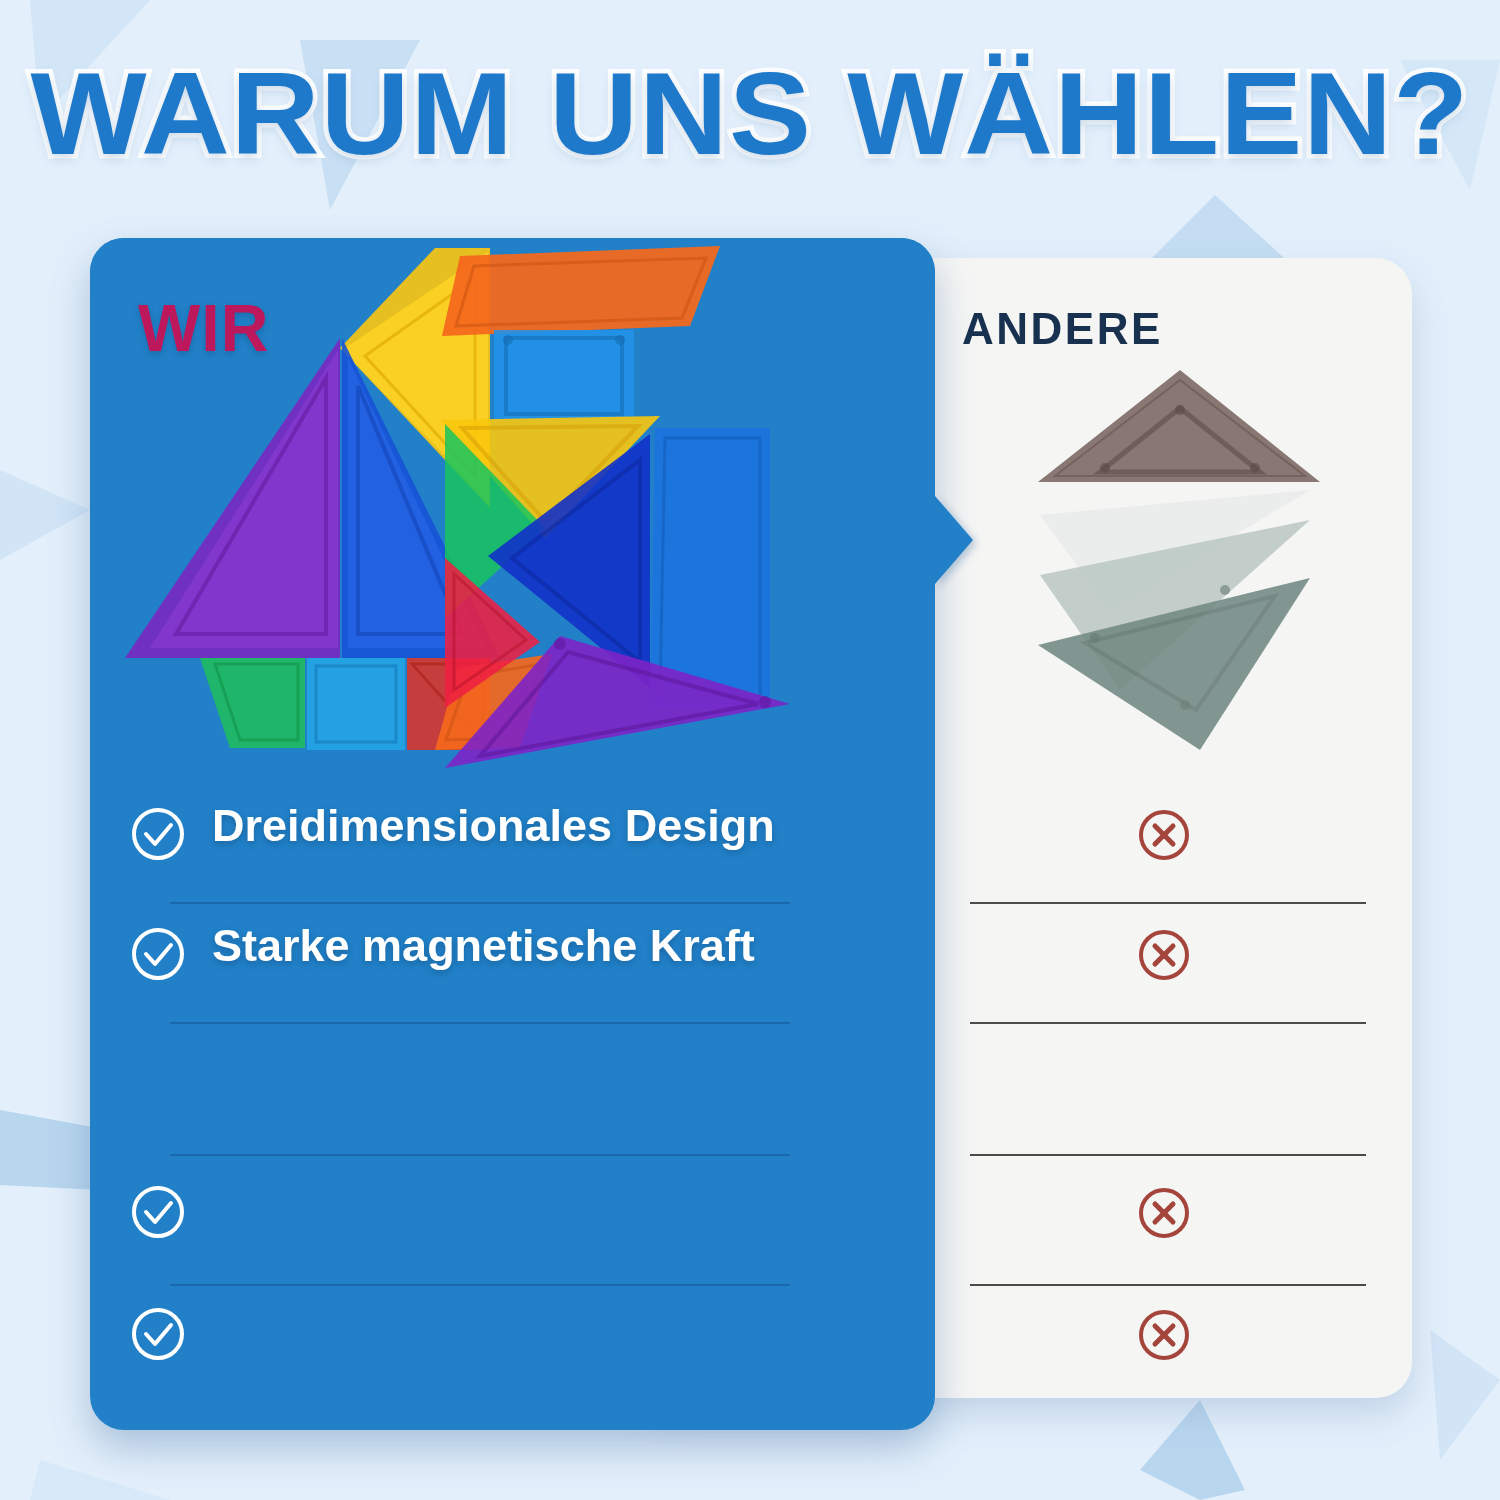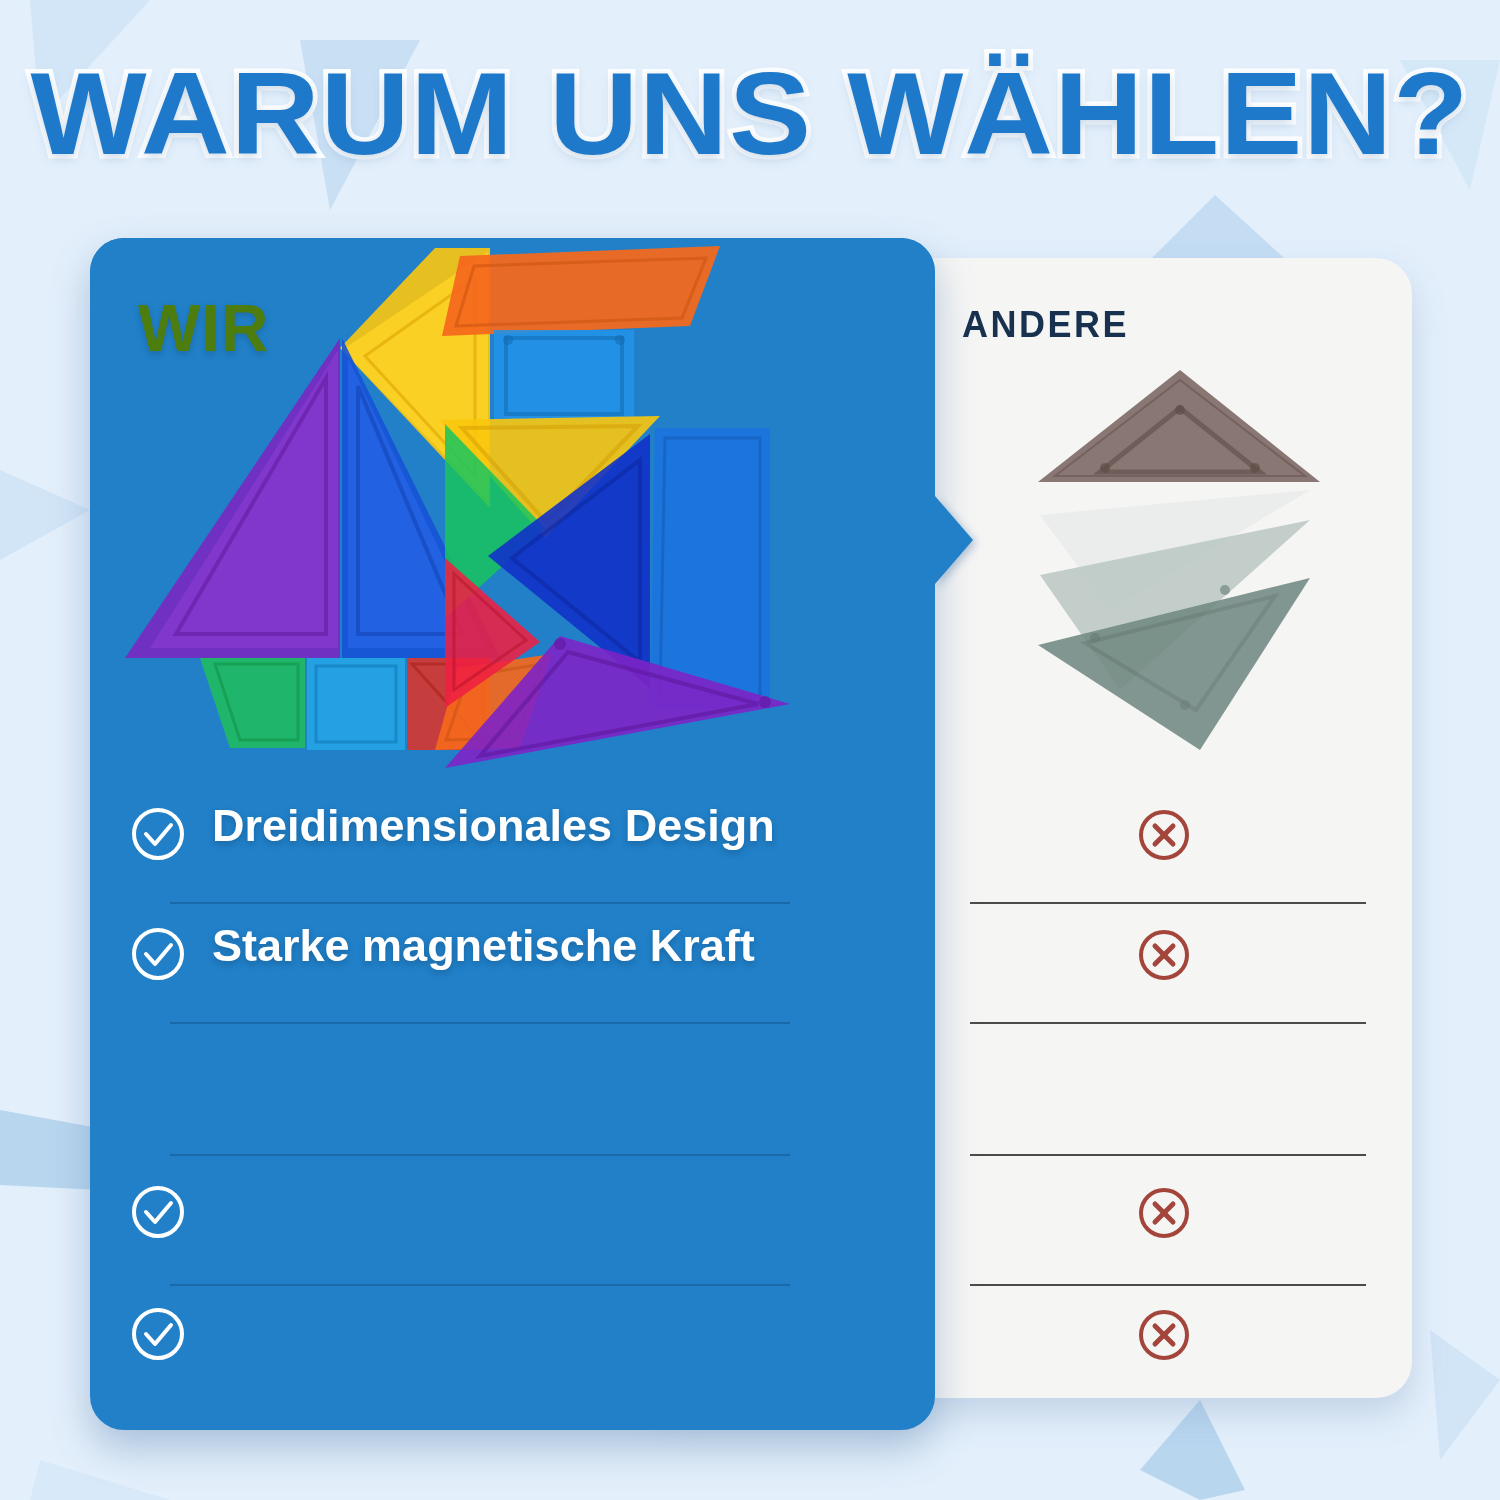--- a/index.html
+++ b/index.html
@@ -52,21 +52,21 @@
     width: 772px;
     height: 1140px;
     background: #f5f5f4;
     border-radius: 36px;
     box-shadow: 0 16px 34px rgba(120,150,185,0.30);
   }
   .others-title {
     position: absolute;
     left: 322px;
     top: 46px;
-    font-size: 36px;
+    font-size: 44px;
     font-weight: bold;
     letter-spacing: 2.5px;
     color: #17314f;
   }
 
   
   .card-us {
     position: absolute;
     left: 90px;
     top: 238px;
@@ -76,21 +76,21 @@
     border-radius: 34px;
     box-shadow: 0 18px 38px rgba(90,130,175,0.42);
   }
   .us-title {
     position: absolute;
     left: 48px;
     top: 52px;
     font-size: 66px;
     font-weight: bold;
     letter-spacing: 1px;
-    color: #4d7c0f;
+    color: #be185d;
     text-shadow: 0 3px 6px rgba(20,70,115,0.35);
   }
   
   .card-arrow {
     position: absolute;
     left: 935px;
     top: 496px;
     width: 0; height: 0;
     border-top: 44px solid transparent;
     border-bottom: 44px solid transparent;

